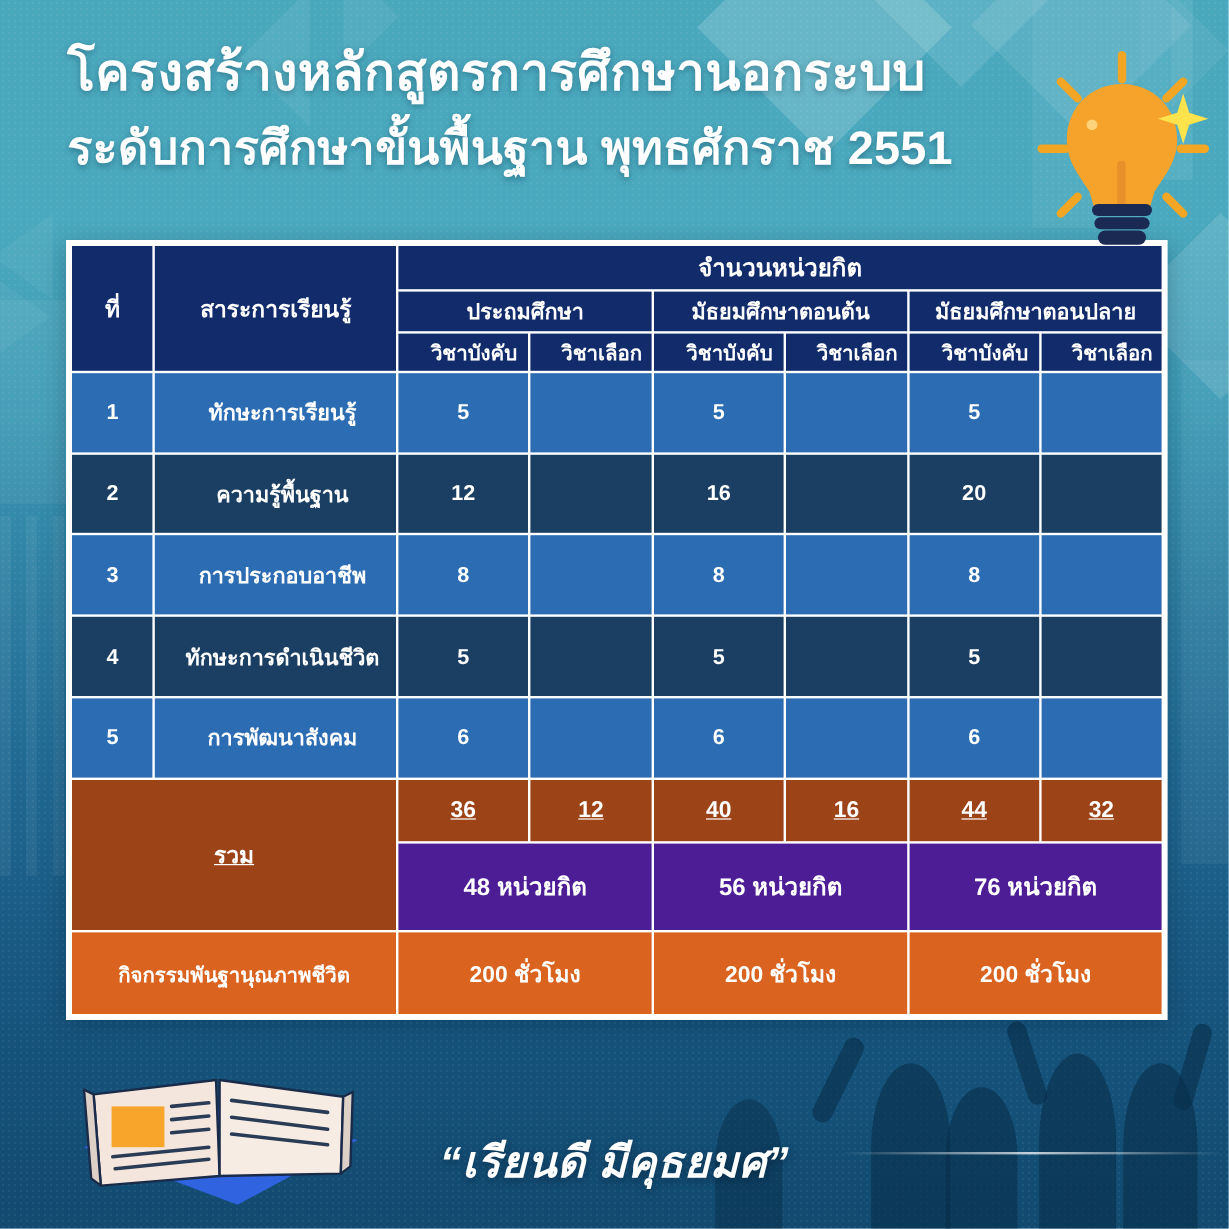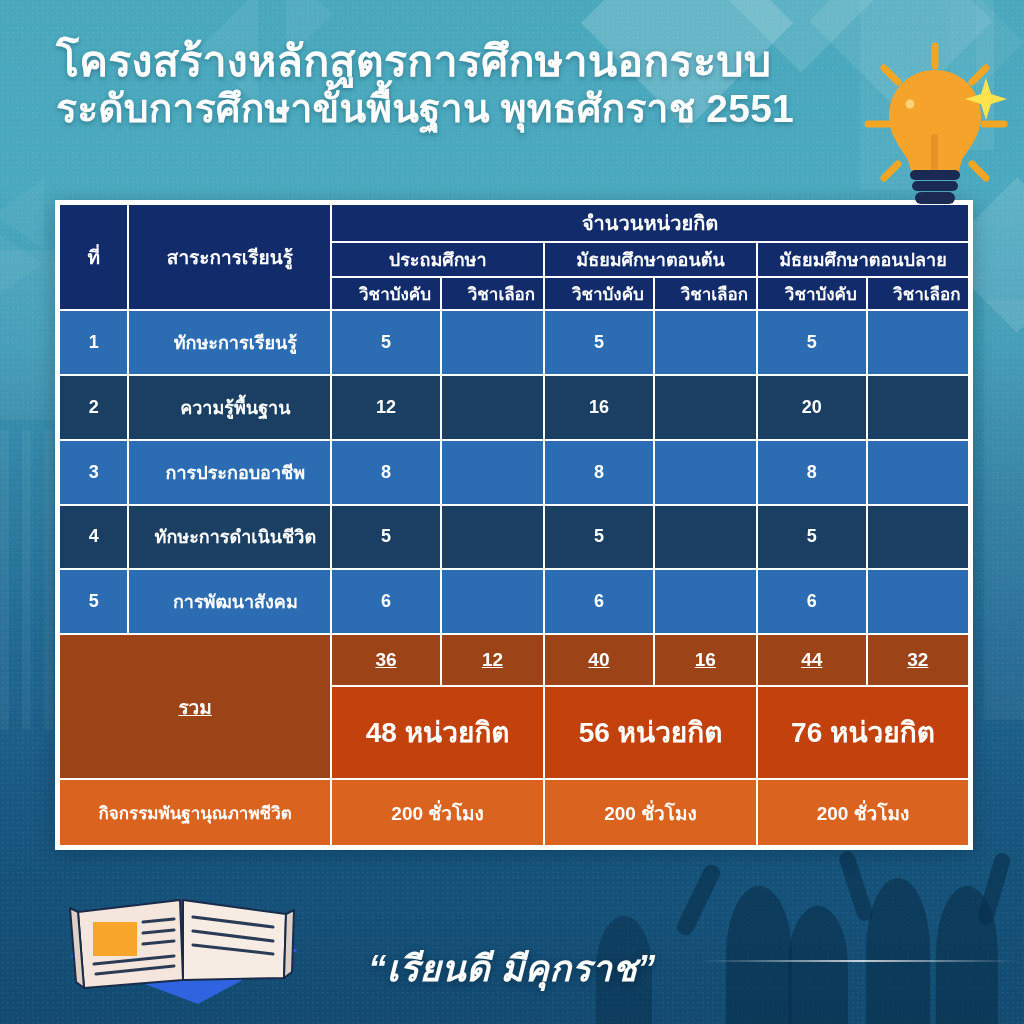--- a/index.html
+++ b/index.html
@@ -63,21 +63,21 @@
     z-index: 6;
   }
   .title-line {
     color: #ffffff;
     font-weight: 700;
     letter-spacing: .2px;
     line-height: 1.08;
     text-shadow: 0 2px 5px rgba(0,40,60,.35);
   }
   .title-line.l1 { font-size: 43px; }
-  .title-line.l2 { font-size: 39px; margin-top: 4px; }
+  .title-line.l2 { font-size: 39px; margin-top: 20px; }
 
   
   .bulb-wrap { position: absolute; left: 862px; top: 42px; width: 150px; height: 170px; z-index: 6; }
 
   
   .table-wrap {
     position: absolute; left: 55px; top: 200px;
     width: 918px; height: 650px;
     background: #ffffff;
     padding: 3px;
@@ -101,21 +101,21 @@
   .hd        { background: #112b6b; font-size: 20px; }
   .hd.sub    { font-size: 18px; }
   .hd.sub2   { font-size: 17px; font-weight: 600; padding-left: 21px; }
   .hd.vlabel { font-size: 19px; }
   .row-light { background: #2b6cb2; }
   .row-dark  { background: #1b3f63; }
   .row-light td, .row-dark td { font-size: 18px; }
   .r-name { text-align: left; padding-left: 14px !important; font-weight: 600; }
   .num { font-size: 19px; }
   .sum-dark  { background: #9c4417; font-size: 19px; text-decoration: underline; }
-  .sum-total { background: #c2410c; font-size: 28px; }
+  .sum-total { background: #4c1d95; font-size: 20px; }
   .act       { background: #d9631f; font-size: 19px; }
   .act.lbl   { font-size: 17px; }
 
   
   .book-wrap { position: absolute; left: 48px; top: 884px; width: 270px; height: 135px; z-index: 6; }
 
   
   .slogan {
     position: absolute; left: 0; right: 0; top: 940px;
     text-align: center;
@@ -320,15 +320,15 @@
         <line x1="95" y1="60" x2="126" y2="57"></line>
         <line x1="46" y1="80" x2="126" y2="72"></line>
         <line x1="48" y1="90" x2="126" y2="82"></line>
         <line x1="145" y1="33" x2="225" y2="43"></line>
         <line x1="145" y1="47" x2="225" y2="57"></line>
         <line x1="145" y1="61" x2="225" y2="70"></line>
       </g>
     </svg>
   </div>
 
-  <div class="slogan">“เรียนดี มีคุกราช”</div>
+  <div class="slogan">“เรียนดี มีคุธยมศ”</div>
 
 </div>
 
 </body></html>

